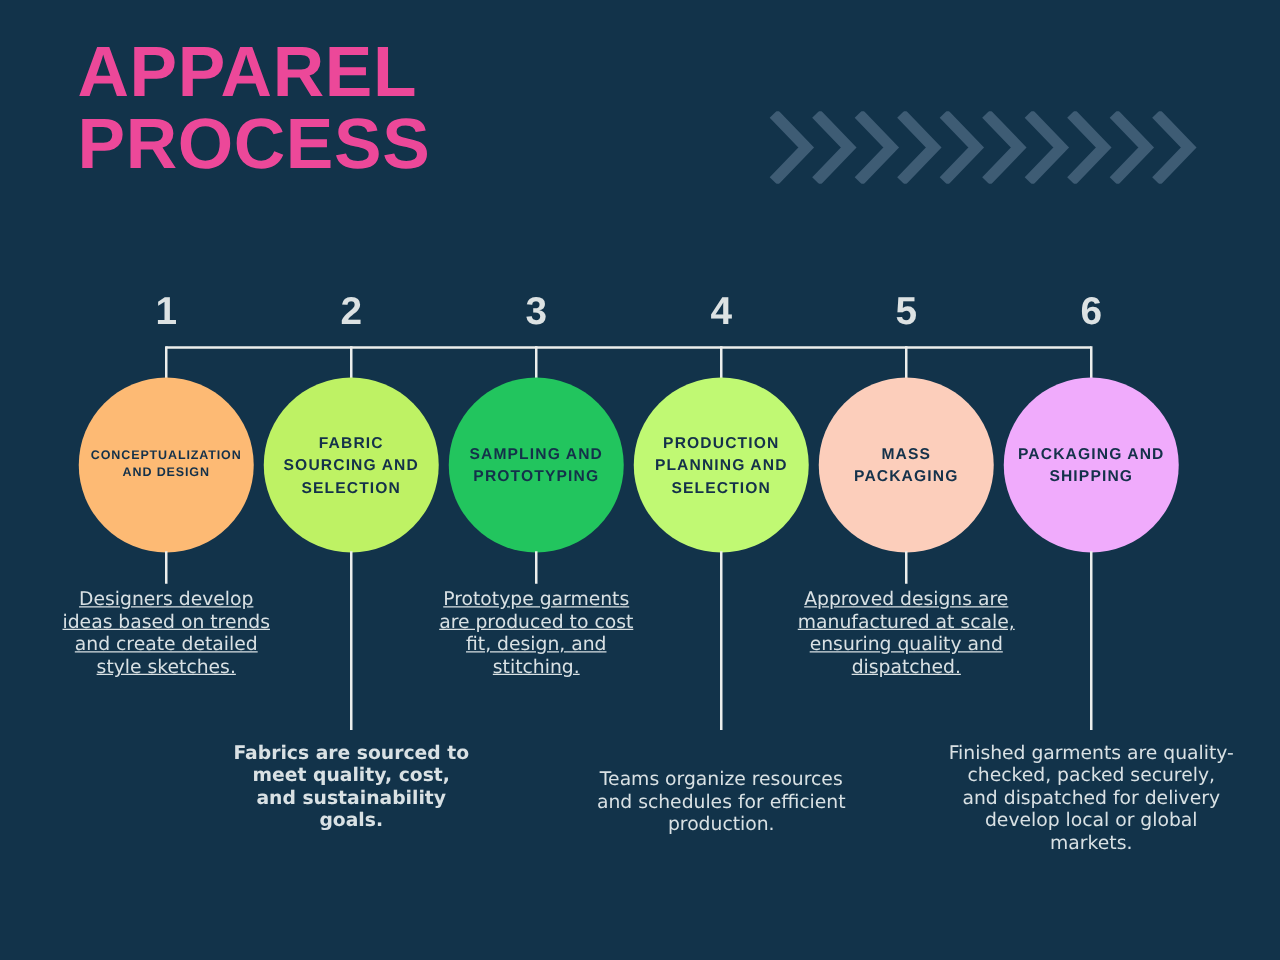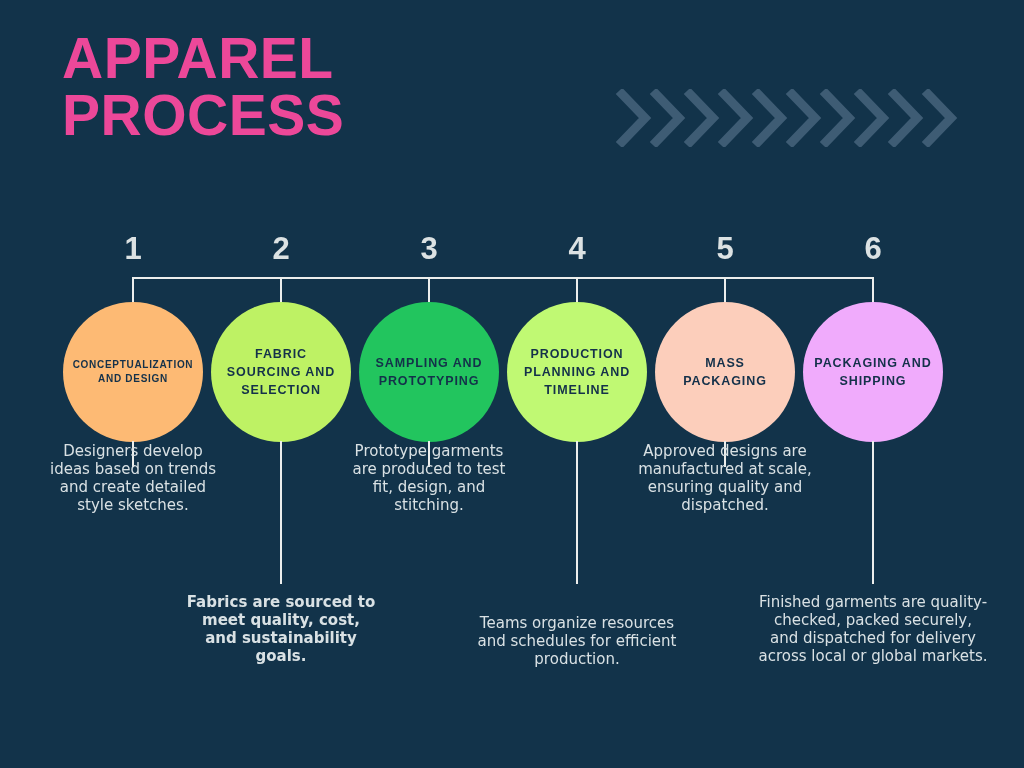--- a/index.html
+++ b/index.html
@@ -108,21 +108,21 @@
   .desc {
     position: absolute;
     left: 0;
     transform: translateX(-50%);
     text-align: center;
     color: #D9E1E4;
     font-family: "DejaVu Sans", sans-serif;
     font-size: 15px;
     line-height: 18px;
   }
-  .odd  .desc { top: 442px; }
+  .odd  .desc { top: 470px; text-decoration: underline; }
   .even .desc { top: 593px; }
   .s1 .desc { width: 178px; }
   .s2 .desc { width: 192px; font-weight: bold; }
   .s3 .desc { width: 172px; }
   .s4 .desc { width: 212px; margin-top: 21px; }
   .s5 .desc { width: 190px; }
   .s6 .desc { width: 230px; }
 </style>
 </head>
 <body>
@@ -169,28 +169,28 @@
     <div class="desc">Fabrics are sourced to meet quality, cost, and sustainability goals.</div>
   </div>
 
   <div class="step s3 odd">
     <div class="num">3</div>
     <div class="tick"></div>
     <div class="circle" style="background: #22c55e;">
       <div class="circle-label">SAMPLING AND PROTOTYPING</div>
     </div>
     <div class="connector"></div>
-    <div class="desc">Prototype garments are produced to test fit, design, and stitching.</div>
+    <div class="desc">Prototype garments are produced to cost fit, design, and stitching.</div>
   </div>
 
   <div class="step s4 even">
     <div class="num">4</div>
     <div class="tick"></div>
     <div class="circle" style="background: rgb(192, 249, 115);">
-      <div class="circle-label">PRODUCTION PLANNING AND TIMELINE</div>
+      <div class="circle-label">PRODUCTION PLANNING AND SELECTION</div>
     </div>
     <div class="connector"></div>
     <div class="desc">Teams organize resources and schedules for efficient production.</div>
   </div>
 
   <div class="step s5 odd">
     <div class="num">5</div>
     <div class="tick"></div>
     <div class="circle" style="background: rgb(252, 206, 187);">
       <div class="circle-label">MASS PACKAGING</div>
@@ -199,16 +199,16 @@
     <div class="desc">Approved designs are manufactured at scale, ensuring quality and dispatched.</div>
   </div>
 
   <div class="step s6 even">
     <div class="num">6</div>
     <div class="tick"></div>
     <div class="circle" style="background: #f0abfc;">
       <div class="circle-label">PACKAGING AND SHIPPING</div>
     </div>
     <div class="connector"></div>
-    <div class="desc">Finished garments are quality-checked, packed securely, and dispatched for delivery across local or global markets.</div>
+    <div class="desc">Finished garments are quality-checked, packed securely, and dispatched for delivery develop local or global markets.</div>
   </div>
 
 </div>
 
 </body></html>

